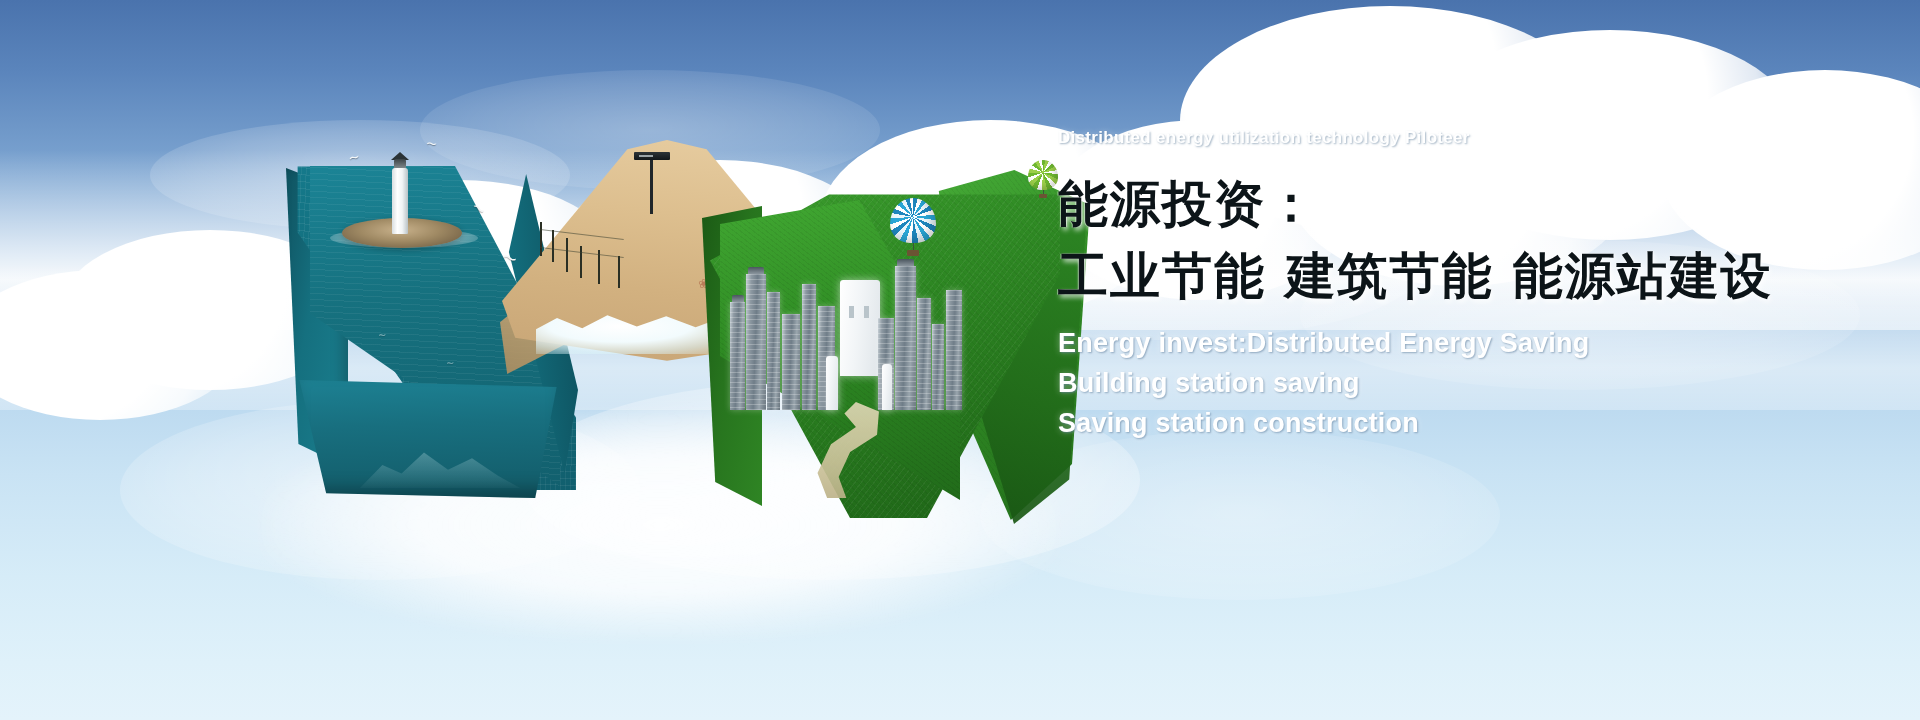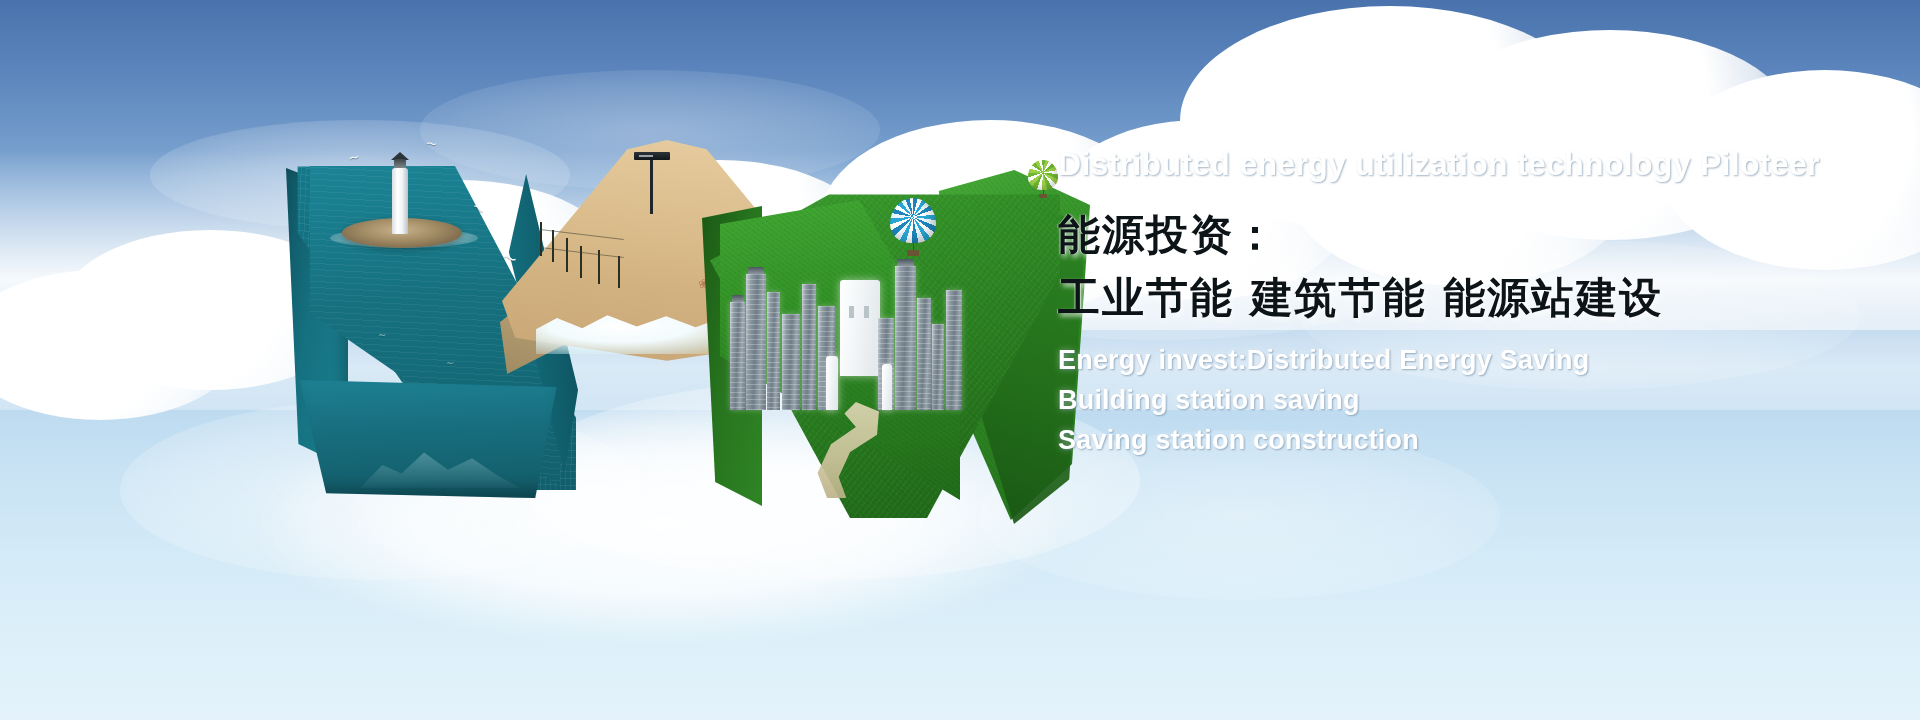--- a/index.html
+++ b/index.html
@@ -163,26 +163,26 @@
   
   #copy{position:absolute;left:1058px;top:128px;width:800px;}
   .cn-head{
     font-size:49px;font-weight:bold;letter-spacing:3px;color:#0c1418;
     line-height:1.08;white-space:nowrap;
     font-family:"DejaVu Sans","Liberation Sans",sans-serif;
     text-shadow:1px 0 0 rgba(255,255,255,.5), -1px 0 0 rgba(255,255,255,.45),
                 0 1px 0 rgba(255,255,255,.4), 2px 3px 5px rgba(255,255,255,.75);
   }
   .en-sub{
-    margin-top:18px;font-size:32px;font-weight:bold;color:#ffffff;
+    margin-top:0;font-size:17px;font-weight:bold;color:#ffffff;
     letter-spacing:.3px;white-space:nowrap;
     text-shadow:1px 1px 2px rgba(90,120,150,.55), 0 0 6px rgba(255,255,255,.45);
   }
   .cn-line{
-    font-size:42px;font-weight:bold;color:#0c1418;letter-spacing:2px;
+    font-size:50px;font-weight:bold;color:#0c1418;letter-spacing:2px;
     white-space:nowrap;line-height:1.12;
     font-family:"DejaVu Sans","Liberation Sans",sans-serif;
     text-shadow:1px 0 0 rgba(255,255,255,.5), -1px 0 0 rgba(255,255,255,.45),
                 2px 3px 5px rgba(255,255,255,.75);
   }
   .cn-invest{margin-top:28px;}
   .cn-items{margin-top:16px;}
   .en-list{margin-top:20px;}
   .en-item{
     font-size:27px;font-weight:bold;color:#ffffff;line-height:1.48;

